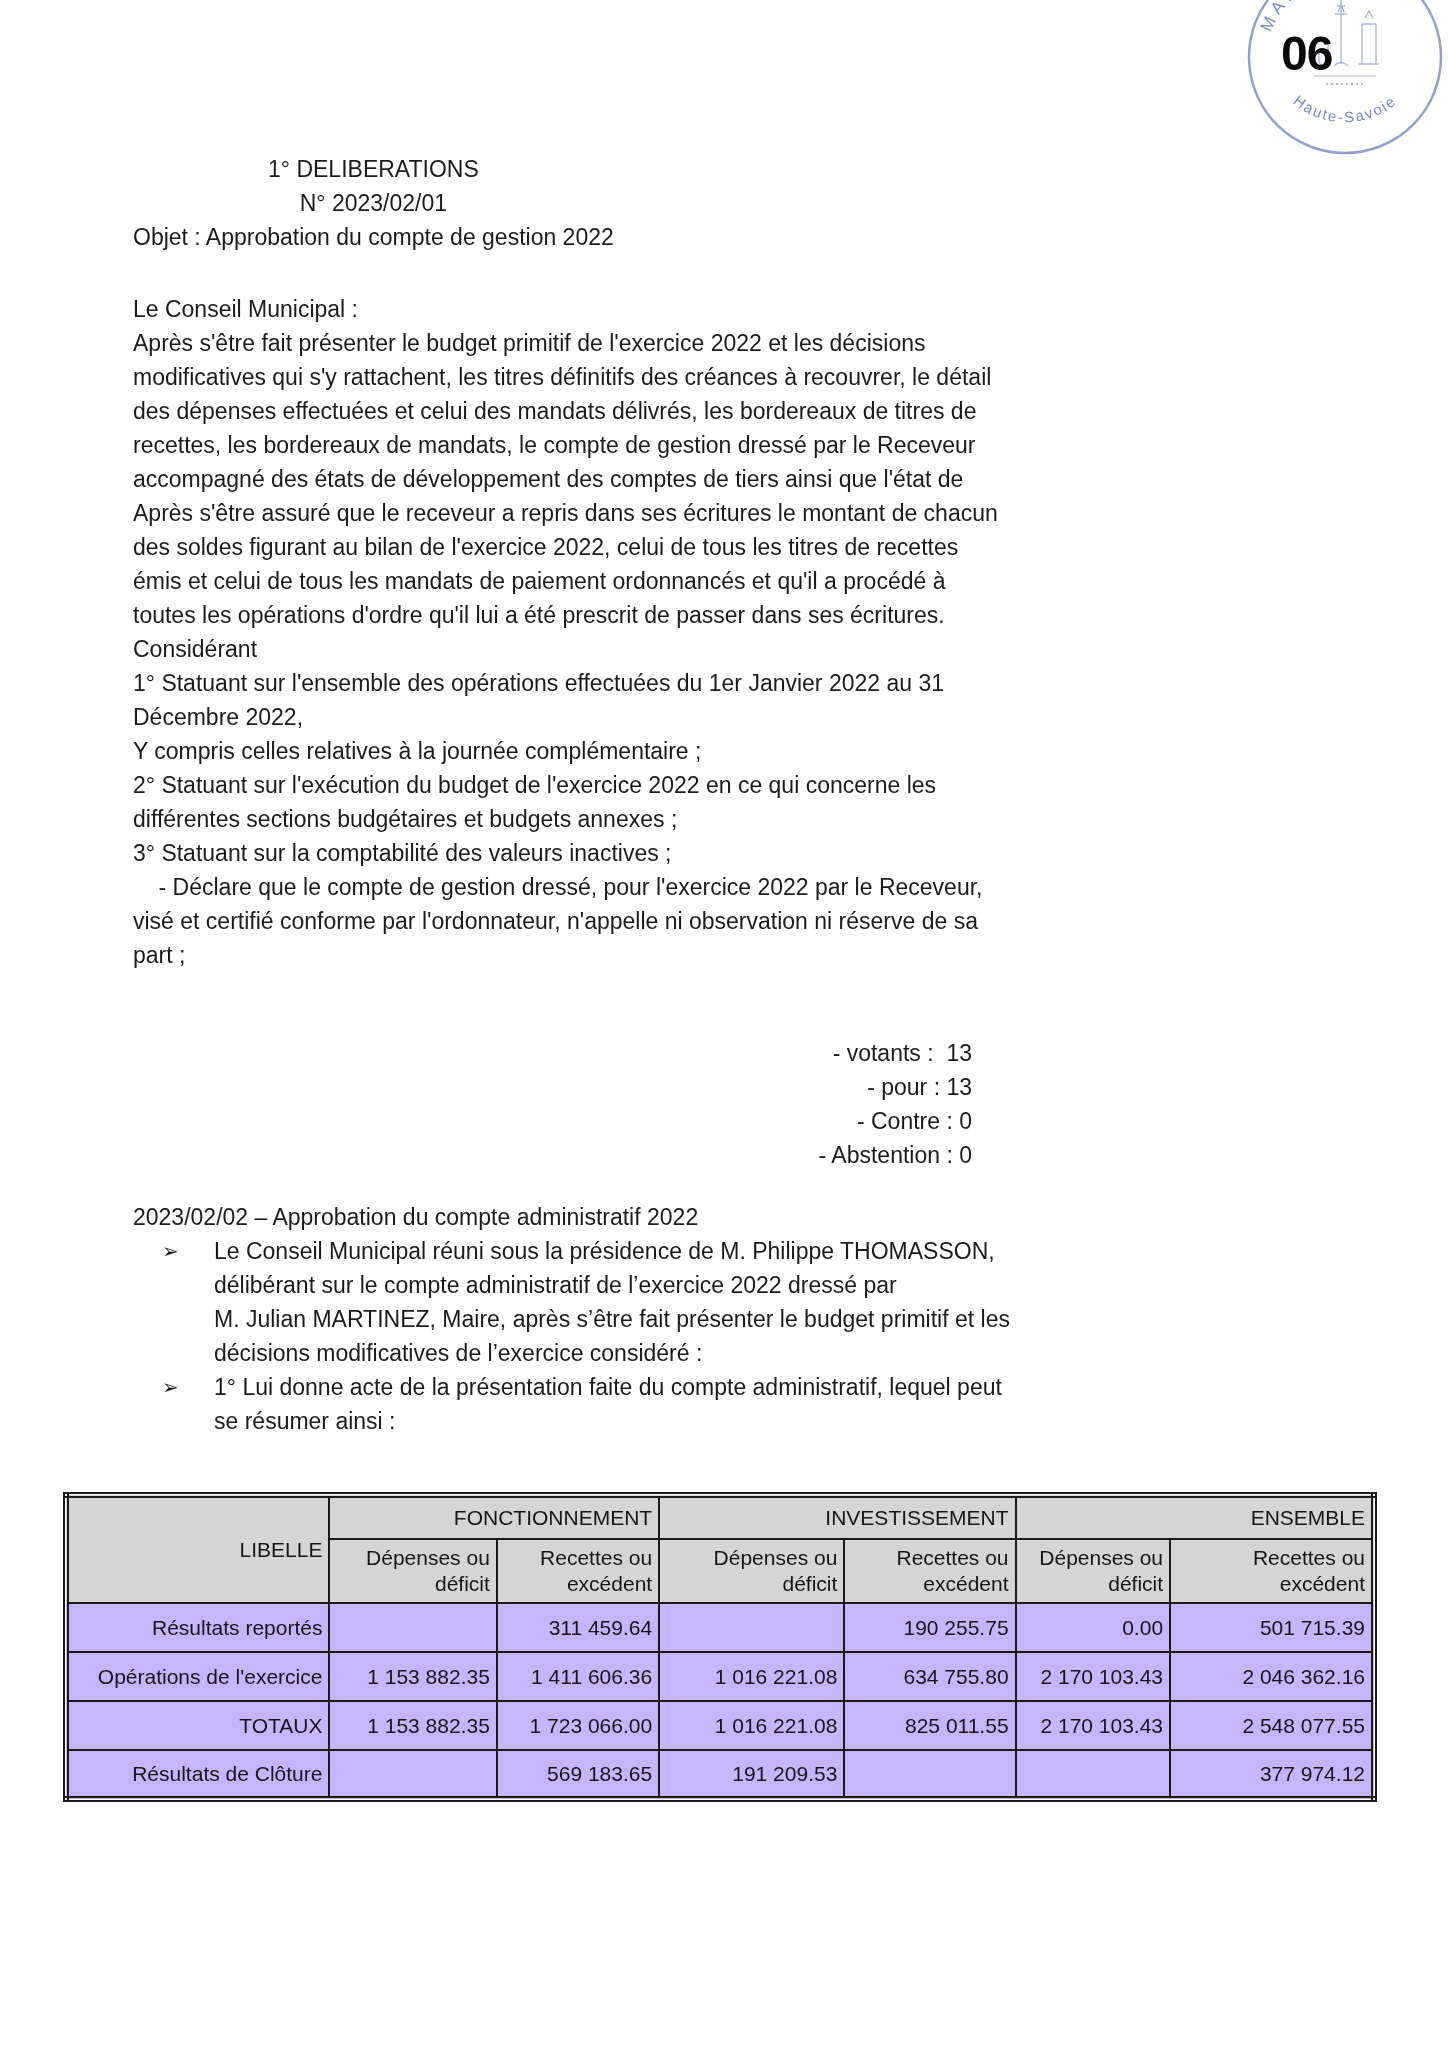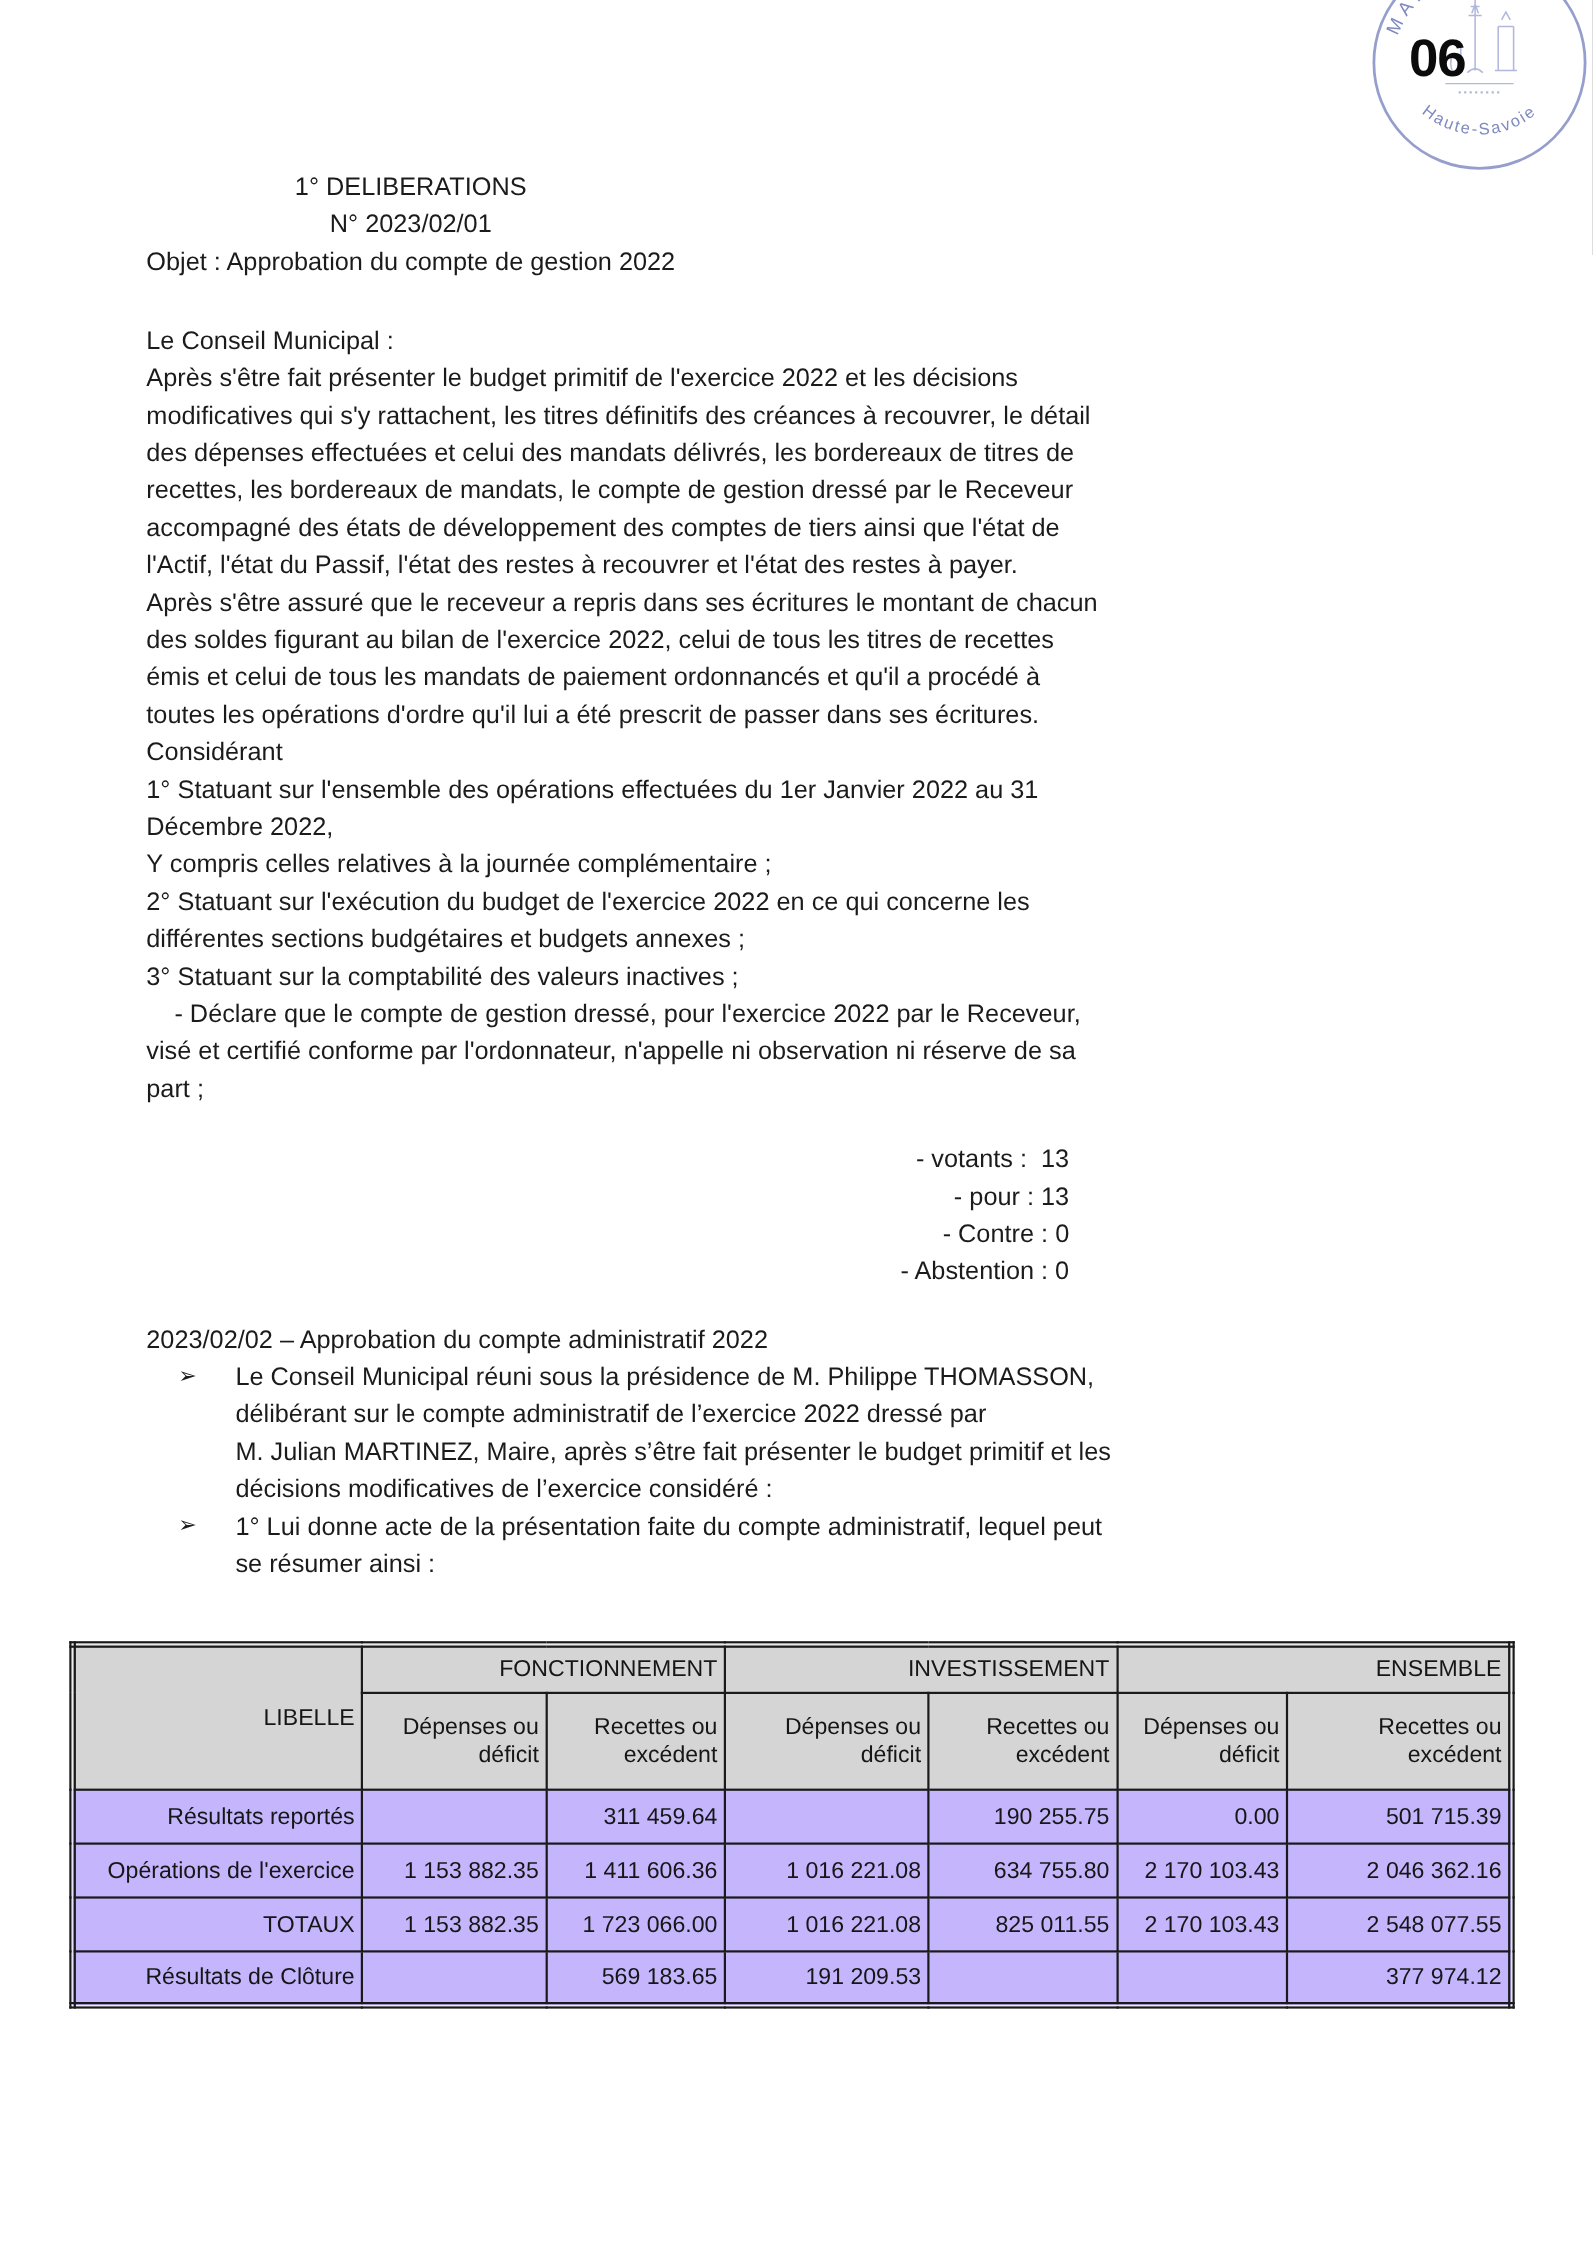--- a/index.html
+++ b/index.html
@@ -39,21 +39,21 @@
   }
   table.results th, table.results td{
     border:2px solid #1a1a1a;
     text-align:right;
     vertical-align:middle;
     padding:0 6px;
     font-weight:400;
   }
   table.results thead th{background:#d5d5d5;line-height:26px;}
   table.results thead tr.group-row{height:44px;}
-  table.results thead tr.sub-row{height:88px;}
+  table.results thead tr.sub-row{height:64px;}
   table.results tbody tr{height:49px;background:#c4b5fd;}
 
   
   .stamp{position:absolute;left:1242px;top:-46px;width:206px;height:206px;}
   .stamp svg{position:absolute;left:0;top:0;}
   .stamp-arc{fill:#7e89c0;font-family:"Liberation Sans",sans-serif;font-size:17px;letter-spacing:5px;}
   .stamp-arc.small{font-size:15px;letter-spacing:2px;}
   .stamp-number{
     position:absolute;left:39px;top:76px;
     font-size:48px;font-weight:800;line-height:1;
@@ -93,21 +93,20 @@
     </div>
 
   <div class="para1 doc-text">
 
   <div class="line">Le Conseil Municipal :</div>
       <div class="line">Après s'être fait présenter le budget primitif de l'exercice 2022 et les décisions</div>
       <div class="line">modificatives qui s'y rattachent, les titres définitifs des créances à recouvrer, le détail</div>
       <div class="line">des dépenses effectuées et celui des mandats délivrés, les bordereaux de titres de</div>
       <div class="line">recettes, les bordereaux de mandats, le compte de gestion dressé par le Receveur</div>
       <div class="line">accompagné des états de développement des comptes de tiers ainsi que l'état de</div>
-      <div class="line">l'Actif, l'état du Passif, l'état des restes à recouvrer et l'état des restes à payer.</div>
       <div class="line">Après s'être assuré que le receveur a repris dans ses écritures le montant de chacun</div>
       <div class="line">des soldes figurant au bilan de l'exercice 2022, celui de tous les titres de recettes</div>
       <div class="line">émis et celui de tous les mandats de paiement ordonnancés et qu'il a procédé à</div>
       <div class="line">toutes les opérations d'ordre qu'il lui a été prescrit de passer dans ses écritures.</div>
       <div class="line">Considérant</div>
       <div class="line">1° Statuant sur l'ensemble des opérations effectuées du 1er Janvier 2022 au 31</div>
       <div class="line">Décembre 2022,</div>
       <div class="line">Y compris celles relatives à la journée complémentaire ;</div>
       <div class="line">2° Statuant sur l'exécution du budget de l'exercice 2022 en ce qui concerne les</div>
       <div class="line">différentes sections budgétaires et budgets annexes ;</div>

